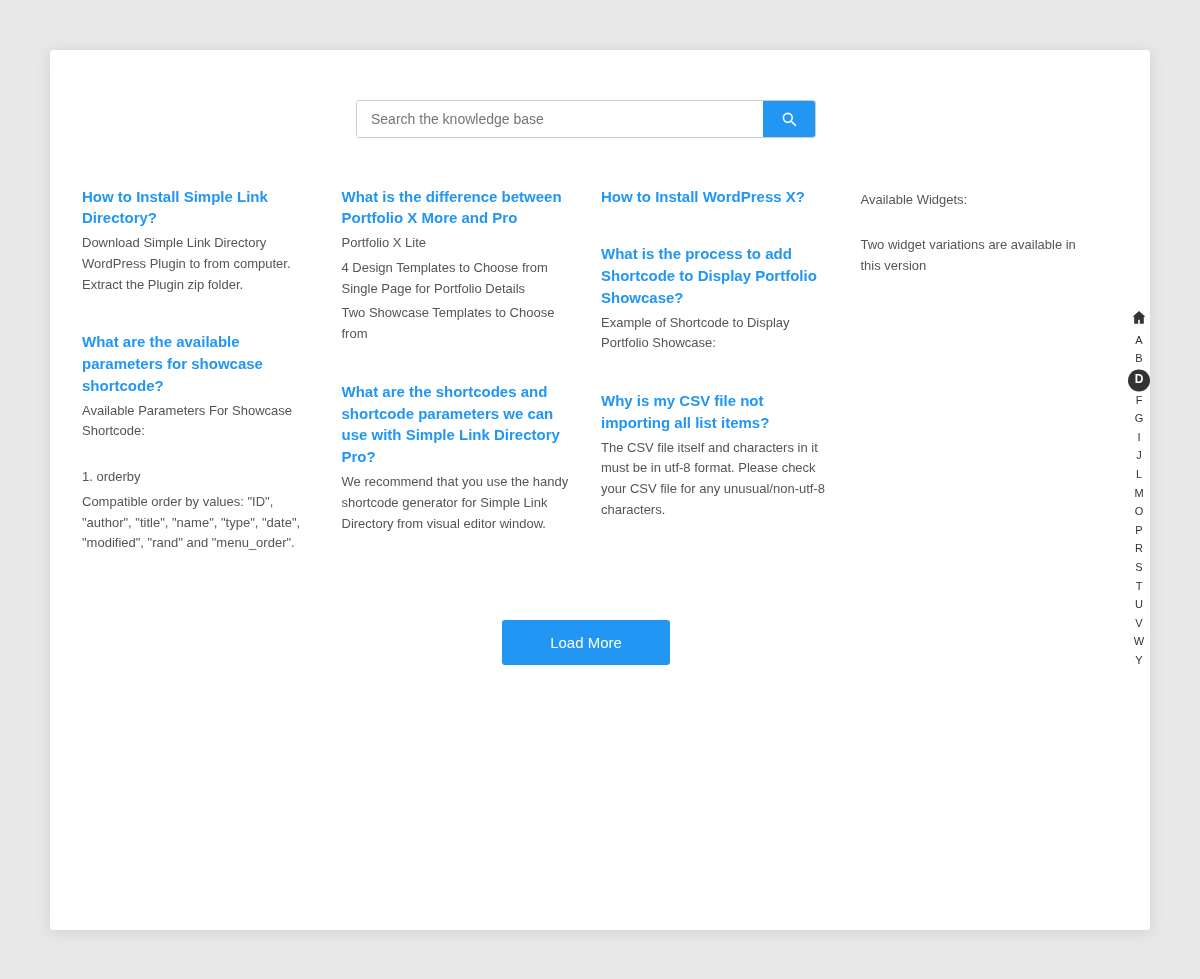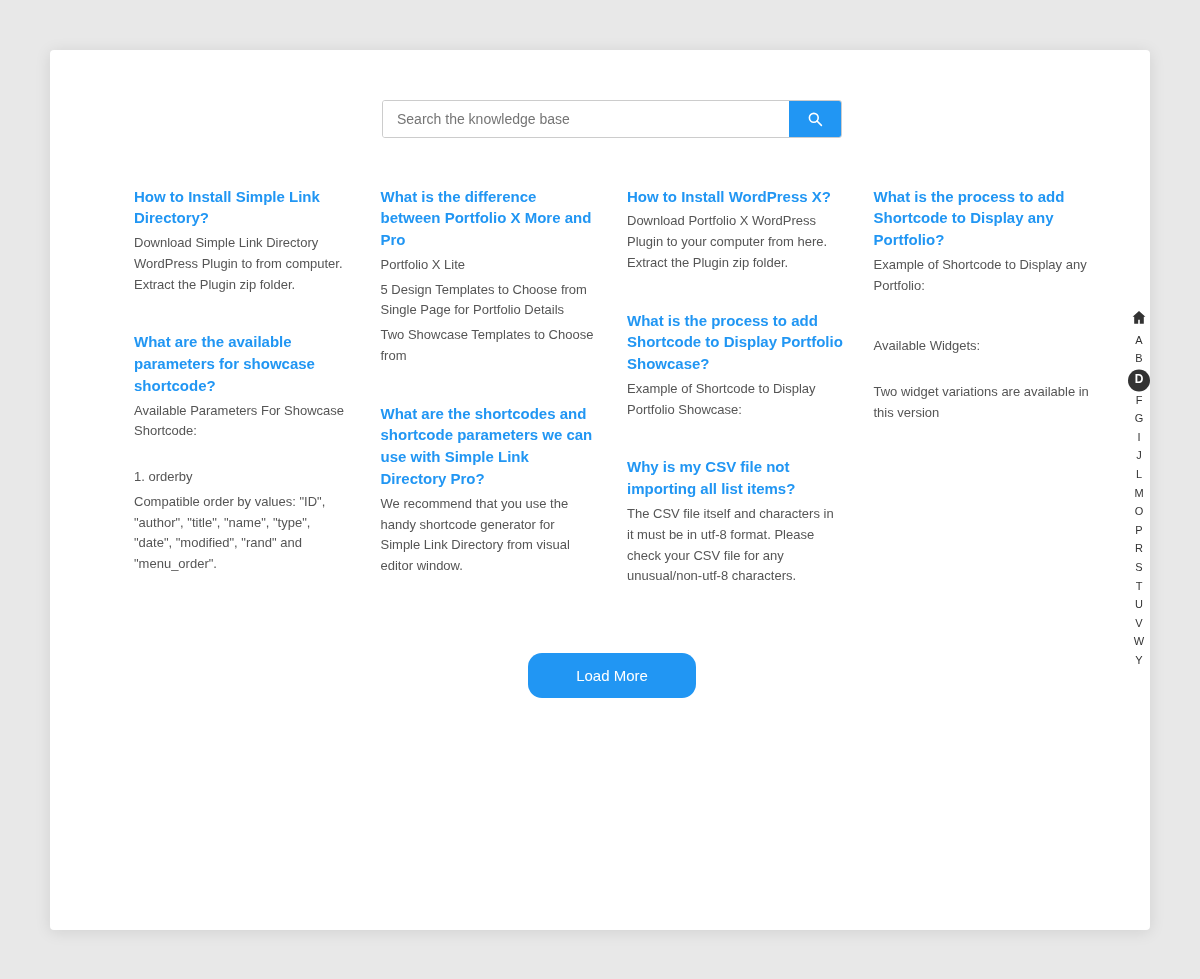--- a/index.html
+++ b/index.html
@@ -10,21 +10,21 @@
       display: flex;
       align-items: center;
       justify-content: center;
     }
     .main-container {
       background: #fff;
       width: 1100px;
       min-height: 880px;
       border-radius: 4px;
       box-shadow: 0 2px 16px rgba(0,0,0,0.10);
-      padding: 50px 60px 60px 84px;
+      padding: 50px 60px 60px 32px;
       position: relative;
     }
     .search-row {
       display: flex;
       justify-content: center;
       margin-bottom: 48px;
     }
     .search-wrap {
       display: flex;
       width: 460px;
@@ -83,21 +83,21 @@
       display: flex;
       justify-content: center;
       margin-top: 30px;
     }
     .load-more-btn {
       background: #2196f3;
       color: #fff;
       border: none;
       padding: 14px 48px;
       font-size: 15px;
-      border-radius: 14px;
+      border-radius: 3px;
       cursor: pointer;
       font-weight: 500;
     }
 
     
     .alpha-sidebar {
       position: absolute;
       right: 0;
       top: 50%;
       transform: translateY(-50%);
@@ -157,42 +157,37 @@
   <div class="content-grid" id="content-grid">
   <div class="col">
         <div class="kb-item"><a class="kb-item-title" href="#">How to Install Simple Link Directory?</a><div class="kb-item-body">
             <div class="list-item">Download Simple Link Directory WordPress Plugin to from computer. Extract the Plugin zip folder.</div>
           </div></div>
         <div class="kb-item"><a class="kb-item-title" href="#">What are the available parameters for showcase shortcode?</a><div class="kb-item-body"><div class="list-item">Available Parameters For Showcase Shortcode:</div><br><div class="list-item">1. orderby</div><div class="list-item">Compatible order by values: "ID", "author", "title", "name", "type", "date", "modified", "rand" and "menu_order".</div></div></div>
       </div>
       <div class="col">
         <div class="kb-item"><a class="kb-item-title" href="#">What is the difference between Portfolio X More and Pro</a><div class="kb-item-body">
             <div class="list-item">Portfolio X Lite</div>
-            <div class="list-item">5 Design Templates to Choose from Single Page for Portfolio Details</div>
+            <div class="list-item">4 Design Templates to Choose from Single Page for Portfolio Details</div>
             <div class="list-item">Two Showcase Templates to Choose from</div>
           </div></div>
         <div class="kb-item"><a class="kb-item-title" href="#">What are the shortcodes and shortcode parameters we can use with Simple Link Directory Pro?</a><div class="kb-item-body">
             <div class="list-item">We recommend that you use the handy shortcode generator for Simple Link Directory from visual editor window.</div>
           </div></div>
       </div>
       <div class="col">
-        <div class="kb-item"><a class="kb-item-title" href="#">How to Install WordPress X?</a><div class="kb-item-body">
-            <div class="list-item">Download Portfolio X WordPress Plugin to your computer from here. Extract the Plugin zip folder.</div>
-          </div></div>
+        <div class="kb-item"><a class="kb-item-title" href="#">How to Install WordPress X?</a></div>
         <div class="kb-item"><a class="kb-item-title" href="#">What is the process to add Shortcode to Display Portfolio Showcase?</a><div class="kb-item-body">
             <div class="list-item">Example of Shortcode to Display Portfolio Showcase:</div>
           </div></div>
         <div class="kb-item"><a class="kb-item-title" href="#">Why is my CSV file not importing all list items?</a><div class="kb-item-body">
             <div class="list-item">The CSV file itself and characters in it must be in utf-8 format. Please check your CSV file for any unusual/non-utf-8 characters.</div>
           </div></div>
       </div>
       <div class="col">
-        <div class="kb-item"><a class="kb-item-title" href="#">What is the process to add Shortcode to Display any Portfolio?</a><div class="kb-item-body">
-            <div class="list-item">Example of Shortcode to Display any Portfolio:</div>
-          </div></div>
         <div class="kb-item"><div class="kb-item-body"><div class="list-item">Available Widgets:</div><br><div class="list-item">Two widget variations are available in this version</div></div></div>
       </div>
     </div>
 
   <div class="load-more-row">
     <button class="load-more-btn">Load More</button>
   </div>
 
   <div class="alpha-sidebar" id="alpha-sidebar">
   <div class="alpha-home"><svg width="16" height="16" viewBox="0 0 20 20" fill="#333">

